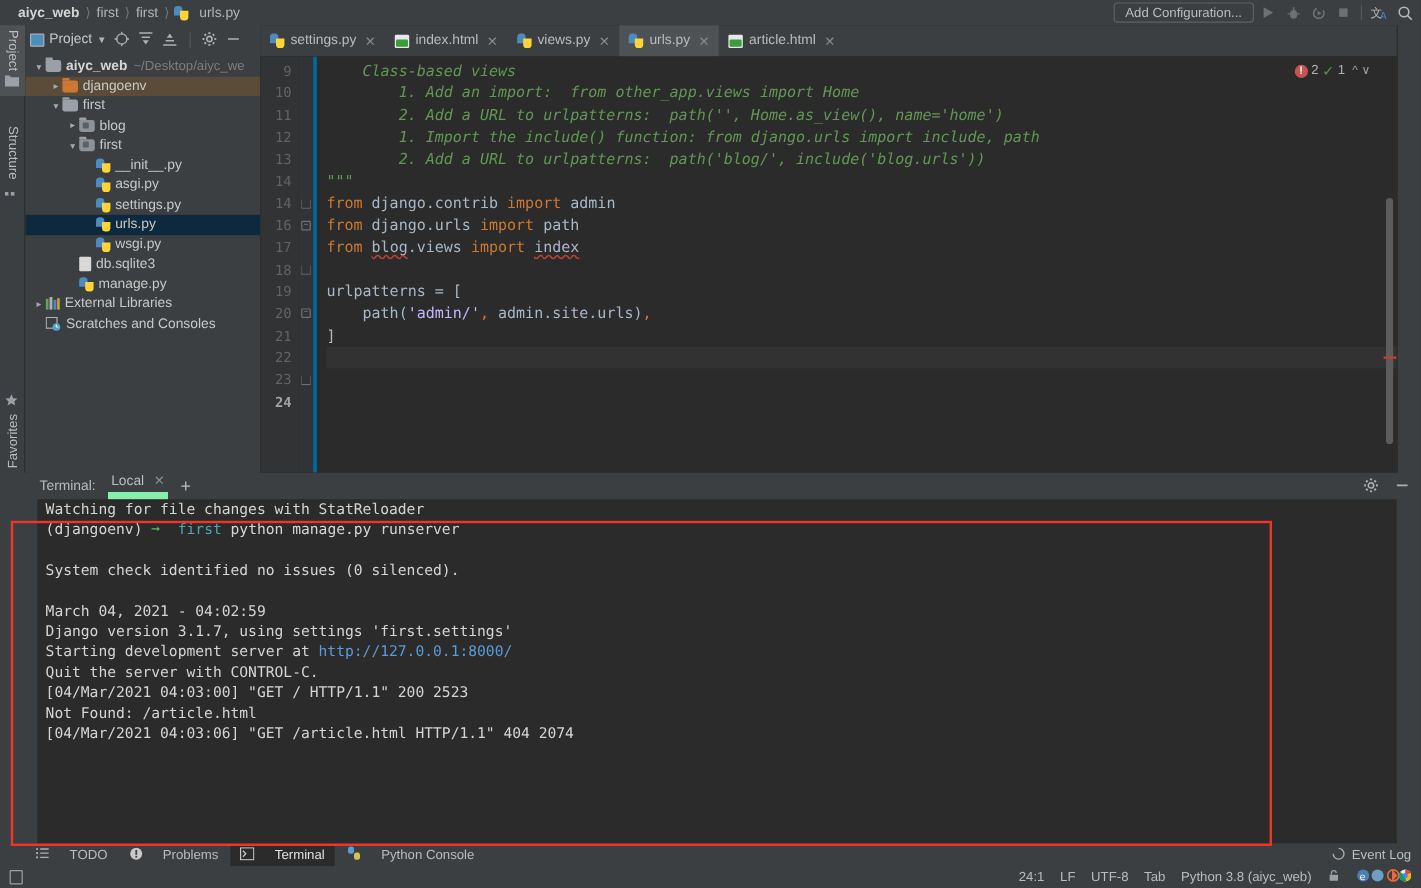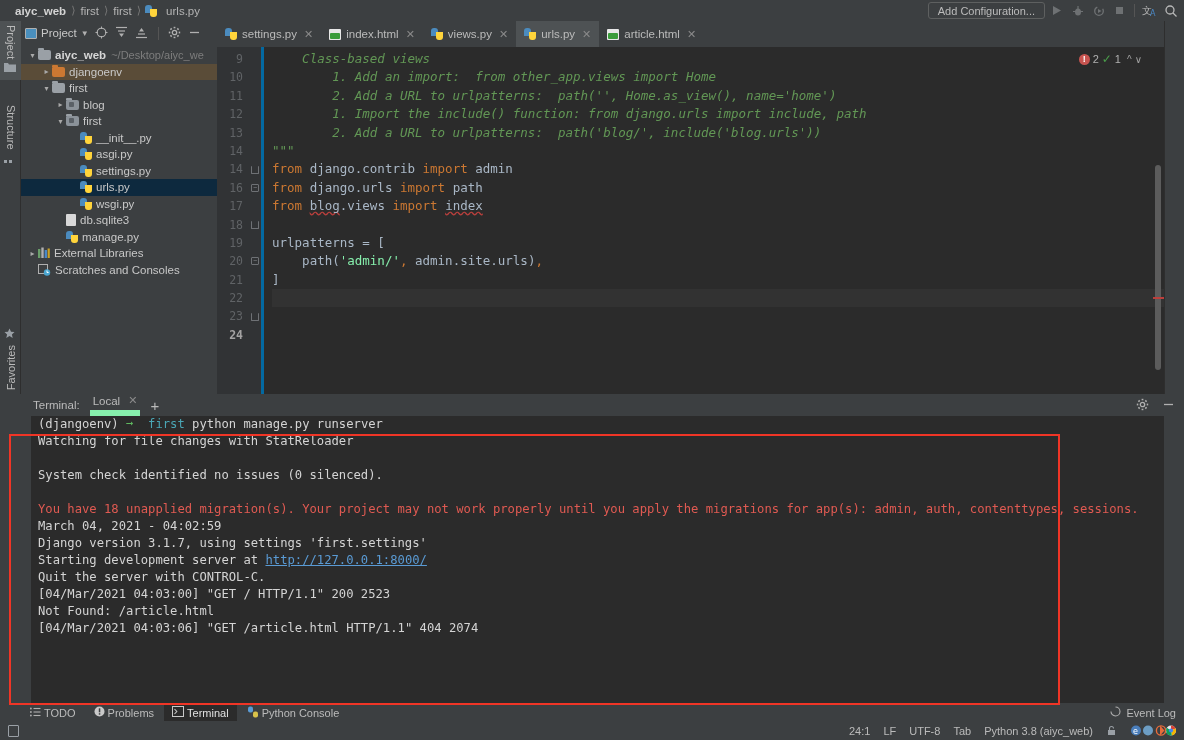--- a/index.html
+++ b/index.html
@@ -100,21 +100,21 @@
   .fc{ height:18.4px; display:flex; align-items:center; justify-content:center; }
   .fmark{ width:8px;height:8px; border:1px solid #6e7175; color:#8a8d90; font-size:7px;
      line-height:6px; text-align:center; border-radius:1px;}
   .codelines{ flex:1 1 auto; position:relative; padding-top:3px; padding-left:8px;
               border-left:3px solid #0369a1; }
   .cl{ height:18.4px; line-height:18.4px; font-family:"DejaVu Sans Mono", monospace;
        font-size:12.5px; color:#a9b7c6; white-space:pre; }
   .cl.cur{ background:#323232; }
   .com{ color:#629755; font-style:italic; }
   .kw{ color:#cc7832; }
-  .str{ color:#86efac; }
+  .str{ color:#c4b5fd; }
   .err-underline{ text-decoration:underline wavy #bc3f3c; text-decoration-skip-ink:none;}
   .editor-scroll{ position:absolute; right:3px; top:118px; width:6px; height:205px;
                   background:#5c5c5c; border-radius:3px;}
   .errmark{ position:absolute; right:0px; top:250px; width:11px; height:2px; background:#bc3f3c;}
   .inspect{ position:absolute; right:22px; top:5px; display:flex; align-items:center; gap:3px;
             font-size:11px; color:#b0b0b0;}
   .errdot{ width:11px;height:11px; border-radius:50%; background:#c75450; color:#fff;
       font-size:9px; text-align:center; line-height:11px; font-weight:bold;}
   .okmark{ color:#4a9c4a; font-size:12px; }
 
@@ -126,31 +126,31 @@
   .termhead .lbl{ color:#bbbbbb; }
   .termtab{ color:#bbbbbb; display:flex; align-items:center; gap:6px;
             border-bottom:8px solid #86efac; padding:2px 3px 3px; }
   .termhead .plus{ color:#bbbbbb; font-size:15px; }
   .termhead-right{ position:absolute; right:8px; display:flex; align-items:center; gap:12px; }
   .termbody{ flex:1 1 auto; background:#2b2b2b; position:relative; overflow:hidden;
              margin-left:20px; margin-right:20px;}
   .tl{ height:17px; line-height:17px; font-family:"DejaVu Sans Mono", monospace;
        font-size:12.2px; color:#d4d4d4; white-space:pre; padding-left:7px;}
   .tl.red{ color:#e05a52; }
-  .link{ color:#5a9bd5; text-decoration:underline; }
+  .link{ color:#5a9bd5; }
   .green{ color:#5fb85f; }
   .cyan{ color:#4aa6b5; }
   .redbox{ position:absolute; left:9px; top:434px; width:1051px; height:271px;
            border:2px solid #f03526; pointer-events:none; z-index:40; }
 
   
   .toolwindowbar{ height:19px; flex:0 0 19px; background:#3c3f41; display:flex;
                   align-items:center; gap:2px; padding-left:22px; font-size:11px;
                   position:relative; }
-  .twb{ display:flex; align-items:center; gap:3px; padding:2px 8px; color:#bbbbbb; }
+  .twb{ display:flex; align-items:center; gap:17px; padding:2px 8px; color:#bbbbbb; }
   .twb.active{ background:#2b2b2b; color:#e0e0e0; }
   .twb-right{ position:absolute; right:8px; display:flex; align-items:center; gap:5px;
               color:#bbbbbb;}
   .statusbar{ height:18px; flex:0 0 18px; background:#3c3f41; display:flex;
               align-items:center; padding-left:8px; font-size:11px; position:relative; }
   .status-right{ position:absolute; right:8px; display:flex; align-items:center; gap:13px;
                  color:#bbbbbb;}
   .sb-icon{ width:11px;height:12px; border:1px solid #9aa0a6; border-radius:1px;}
 </style>
 </head>
@@ -536,26 +536,25 @@
         </span>
         <span class="ic">
           <svg width="13" height="13" viewBox="0 0 13 13">
               <line x1="2" y1="6.5" x2="11" y2="6.5" stroke="#b0b0b0" stroke-width="1.3"></line>
             </svg>
         </span>
       </span>
     </div>
 
     <div class="termbody" id="termbody">
+        <div class="tl ">Watching for file changes with StatReloader</div>
         <div class="tl ">(djangoenv) <span class="green">➞</span>  <span class="cyan">first</span> python manage.py runserver</div>
-        <div class="tl ">Watching for file changes with StatReloader</div>
         <div class="tl ">&nbsp;</div>
         <div class="tl ">System check identified no issues (0 silenced).</div>
         <div class="tl ">&nbsp;</div>
-        <div class="tl red">You have 18 unapplied migration(s). Your project may not work properly until you apply the migrations for app(s): admin, auth, contenttypes, sessions.</div>
         <div class="tl ">March 04, 2021 - 04:02:59</div>
         <div class="tl ">Django version 3.1.7, using settings 'first.settings'</div>
         <div class="tl ">Starting development server at <span class="link">http://127.0.0.1:8000/</span></div>
         <div class="tl ">Quit the server with CONTROL-C.</div>
         <div class="tl ">[04/Mar/2021 04:03:00] "GET / HTTP/1.1" 200 2523</div>
         <div class="tl ">Not Found: /article.html</div>
         <div class="tl ">[04/Mar/2021 04:03:06] <span class="yellow">"GET /article.html HTTP/1.1" 404 2074</span></div>
       </div>
   </div>
   <div class="redbox"></div>

